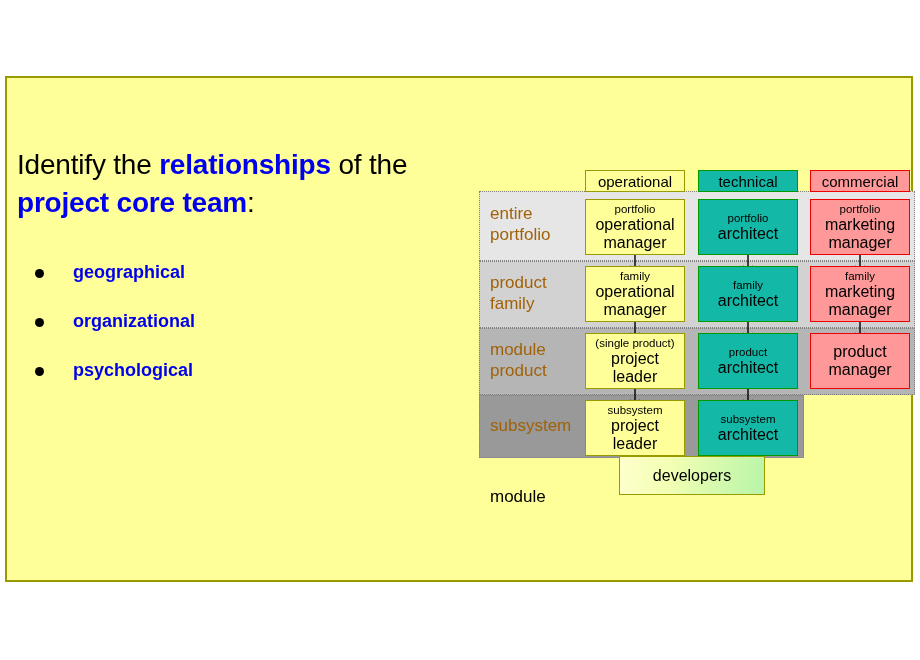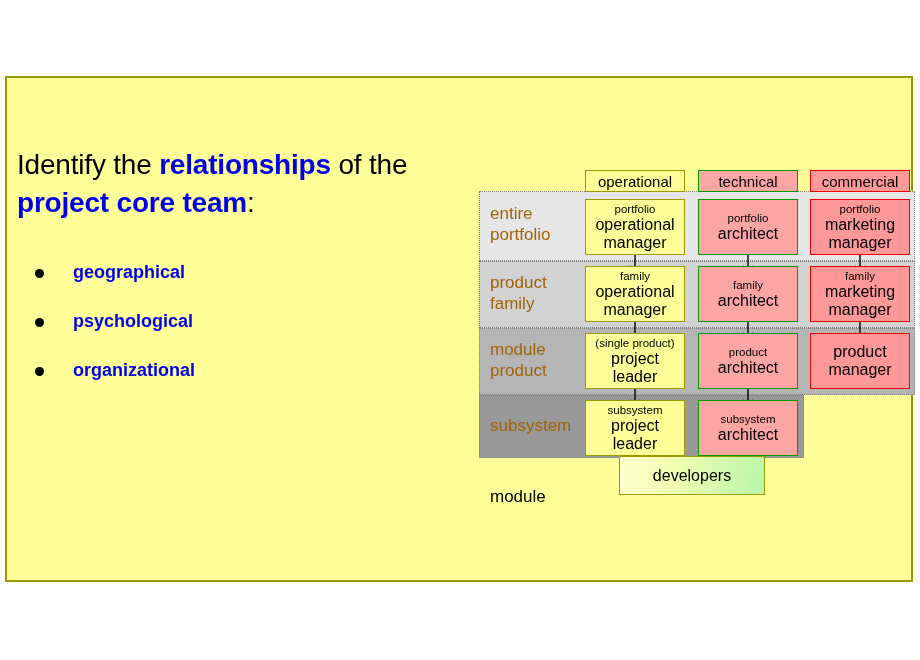--- a/index.html
+++ b/index.html
@@ -117,21 +117,21 @@
     line-height: 13px;
     display: block;
   }
   .node .main {
     font-size: 16px;
     line-height: 18px;
     display: block;
   }
 
   .y { background: #ffff99; border: 1.5px solid #999900; }
-  .g { background: #fca5a5; border: 1.5px solid #009900; }
+  .g { background: #14b8a6; border: 1.5px solid #009900; }
   .r { background: #ff9999; border: 1.5px solid #ee0000; }
   .dev {
     background: linear-gradient(100deg, #ffffcc 0%, #f2ffb3 35%, #b8f5a8 100%);
     border: 1.5px solid #999900;
   }
 
   #module-label {
     position: absolute;
     font-size: 17px;
     color: #000000;
@@ -159,25 +159,25 @@
       <span>Identify the </span><span class="hl">relationships</span><span> of the </span><span class="hl">project core team</span><span>:</span>
     </div>
 
     <ul id="bullets">
       <li>
         <span class="bullet-dot"></span>
         <span>geographical</span>
       </li>
       <li>
         <span class="bullet-dot"></span>
-        <span>psychological</span>
+        <span>organizational</span>
       </li>
       <li>
         <span class="bullet-dot"></span>
-        <span>organizational</span>
+        <span>psychological</span>
       </li>
     </ul>
   </div>
 
   <div id="diagram">
 
     <div class="band" style="left:0px;  top:101px; width:436px; height:70px; background:#e6e6e6;"></div>
     <div class="band" style="left:0px;  top:171px; width:436px; height:67px; background:#d2d2d2;"></div>
     <div class="band" style="left:0px;  top:238px; width:436px; height:67px; background:#b5b5b5;"></div>
     <div class="band" style="left:0px;  top:305px; width:325px; height:63px; background:#999999;"></div>

